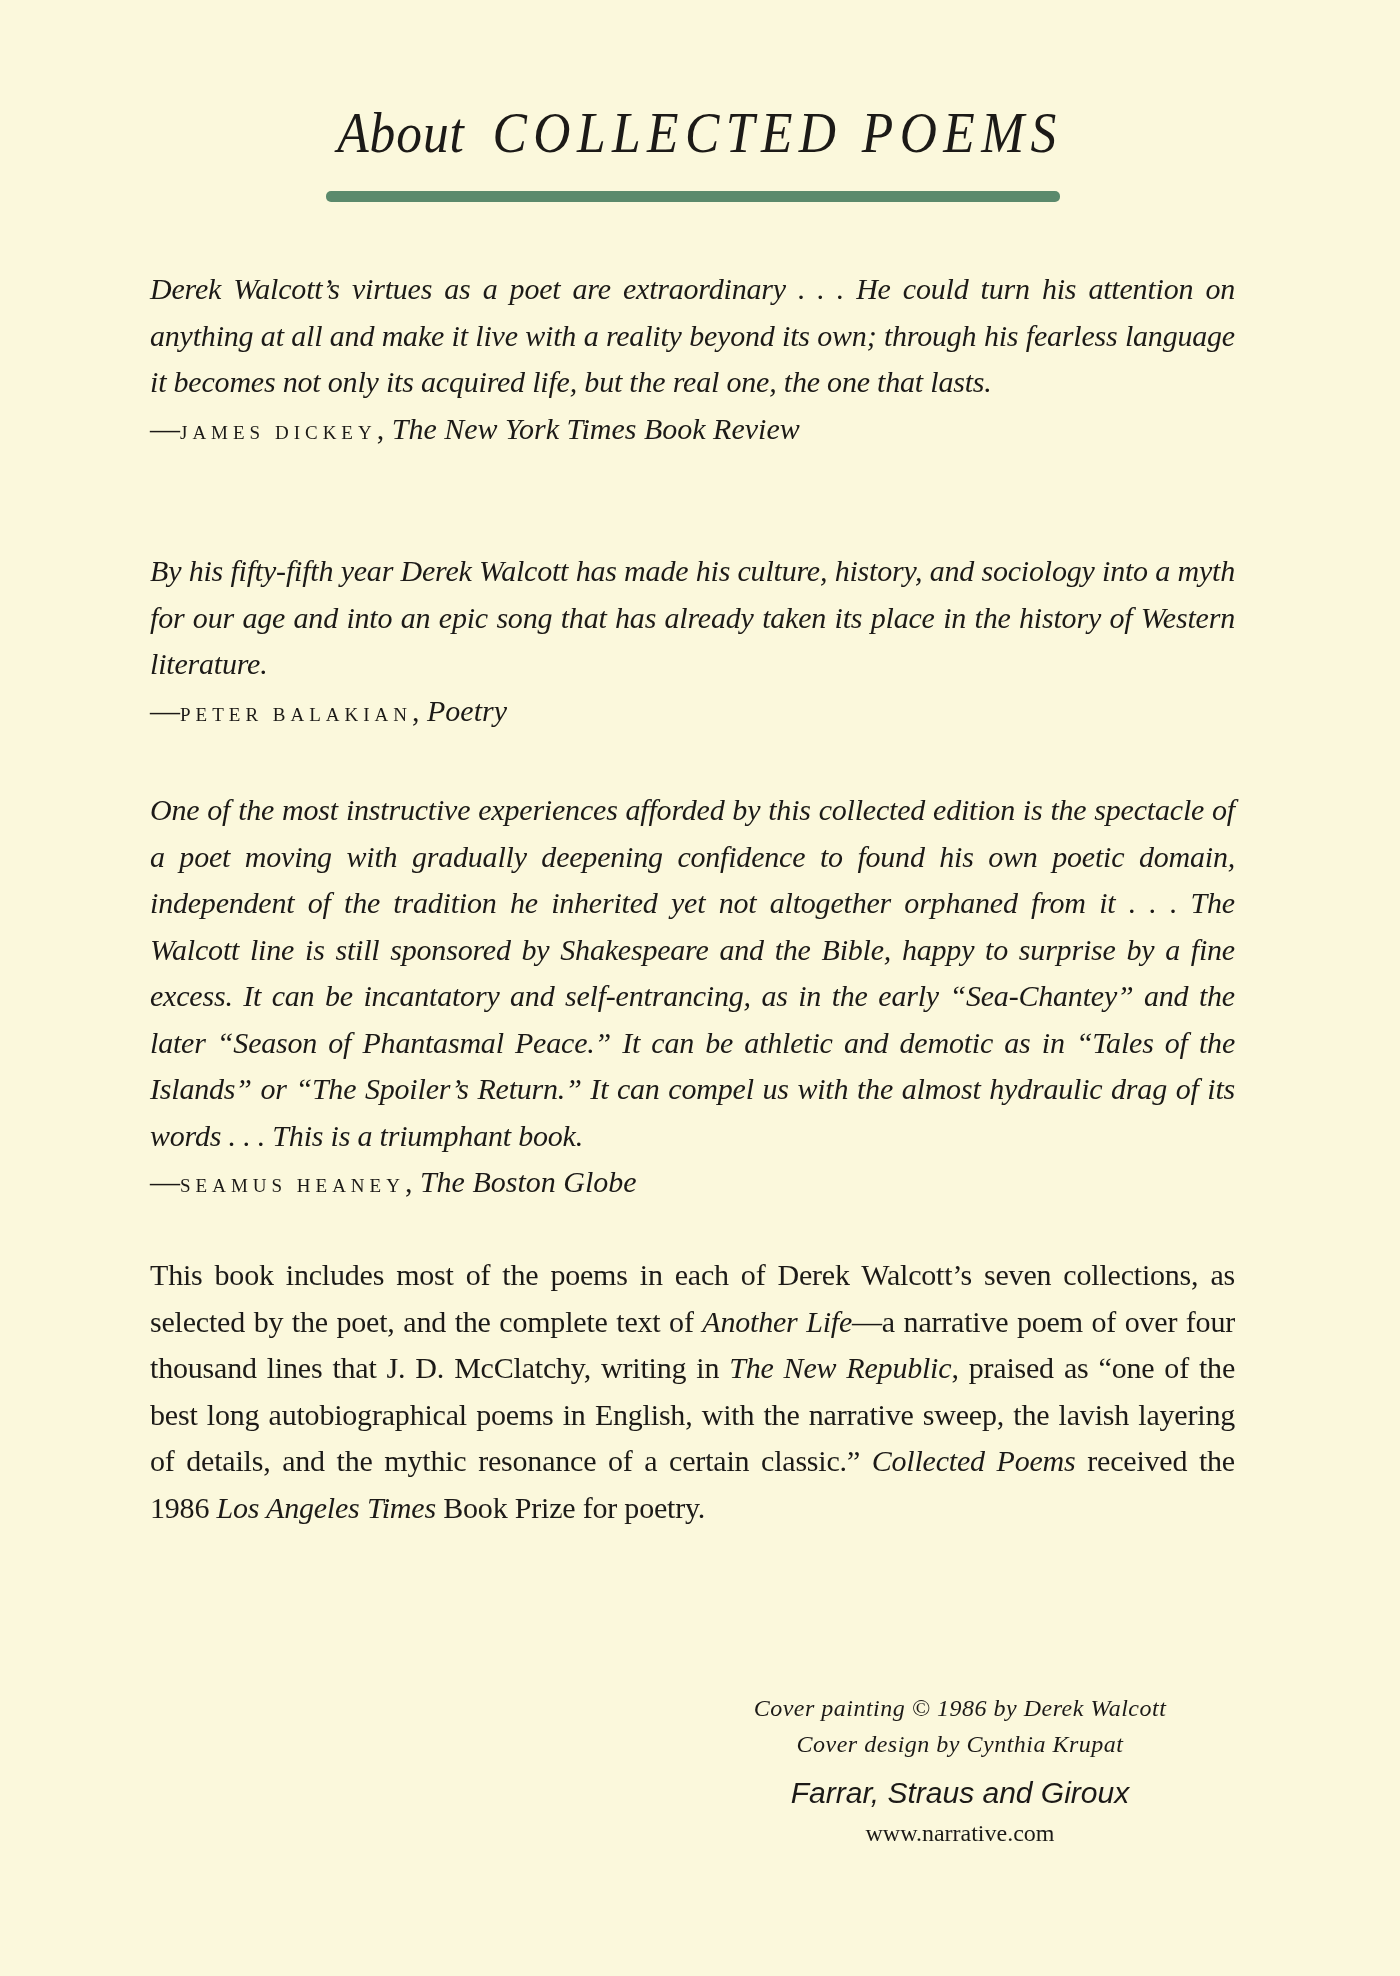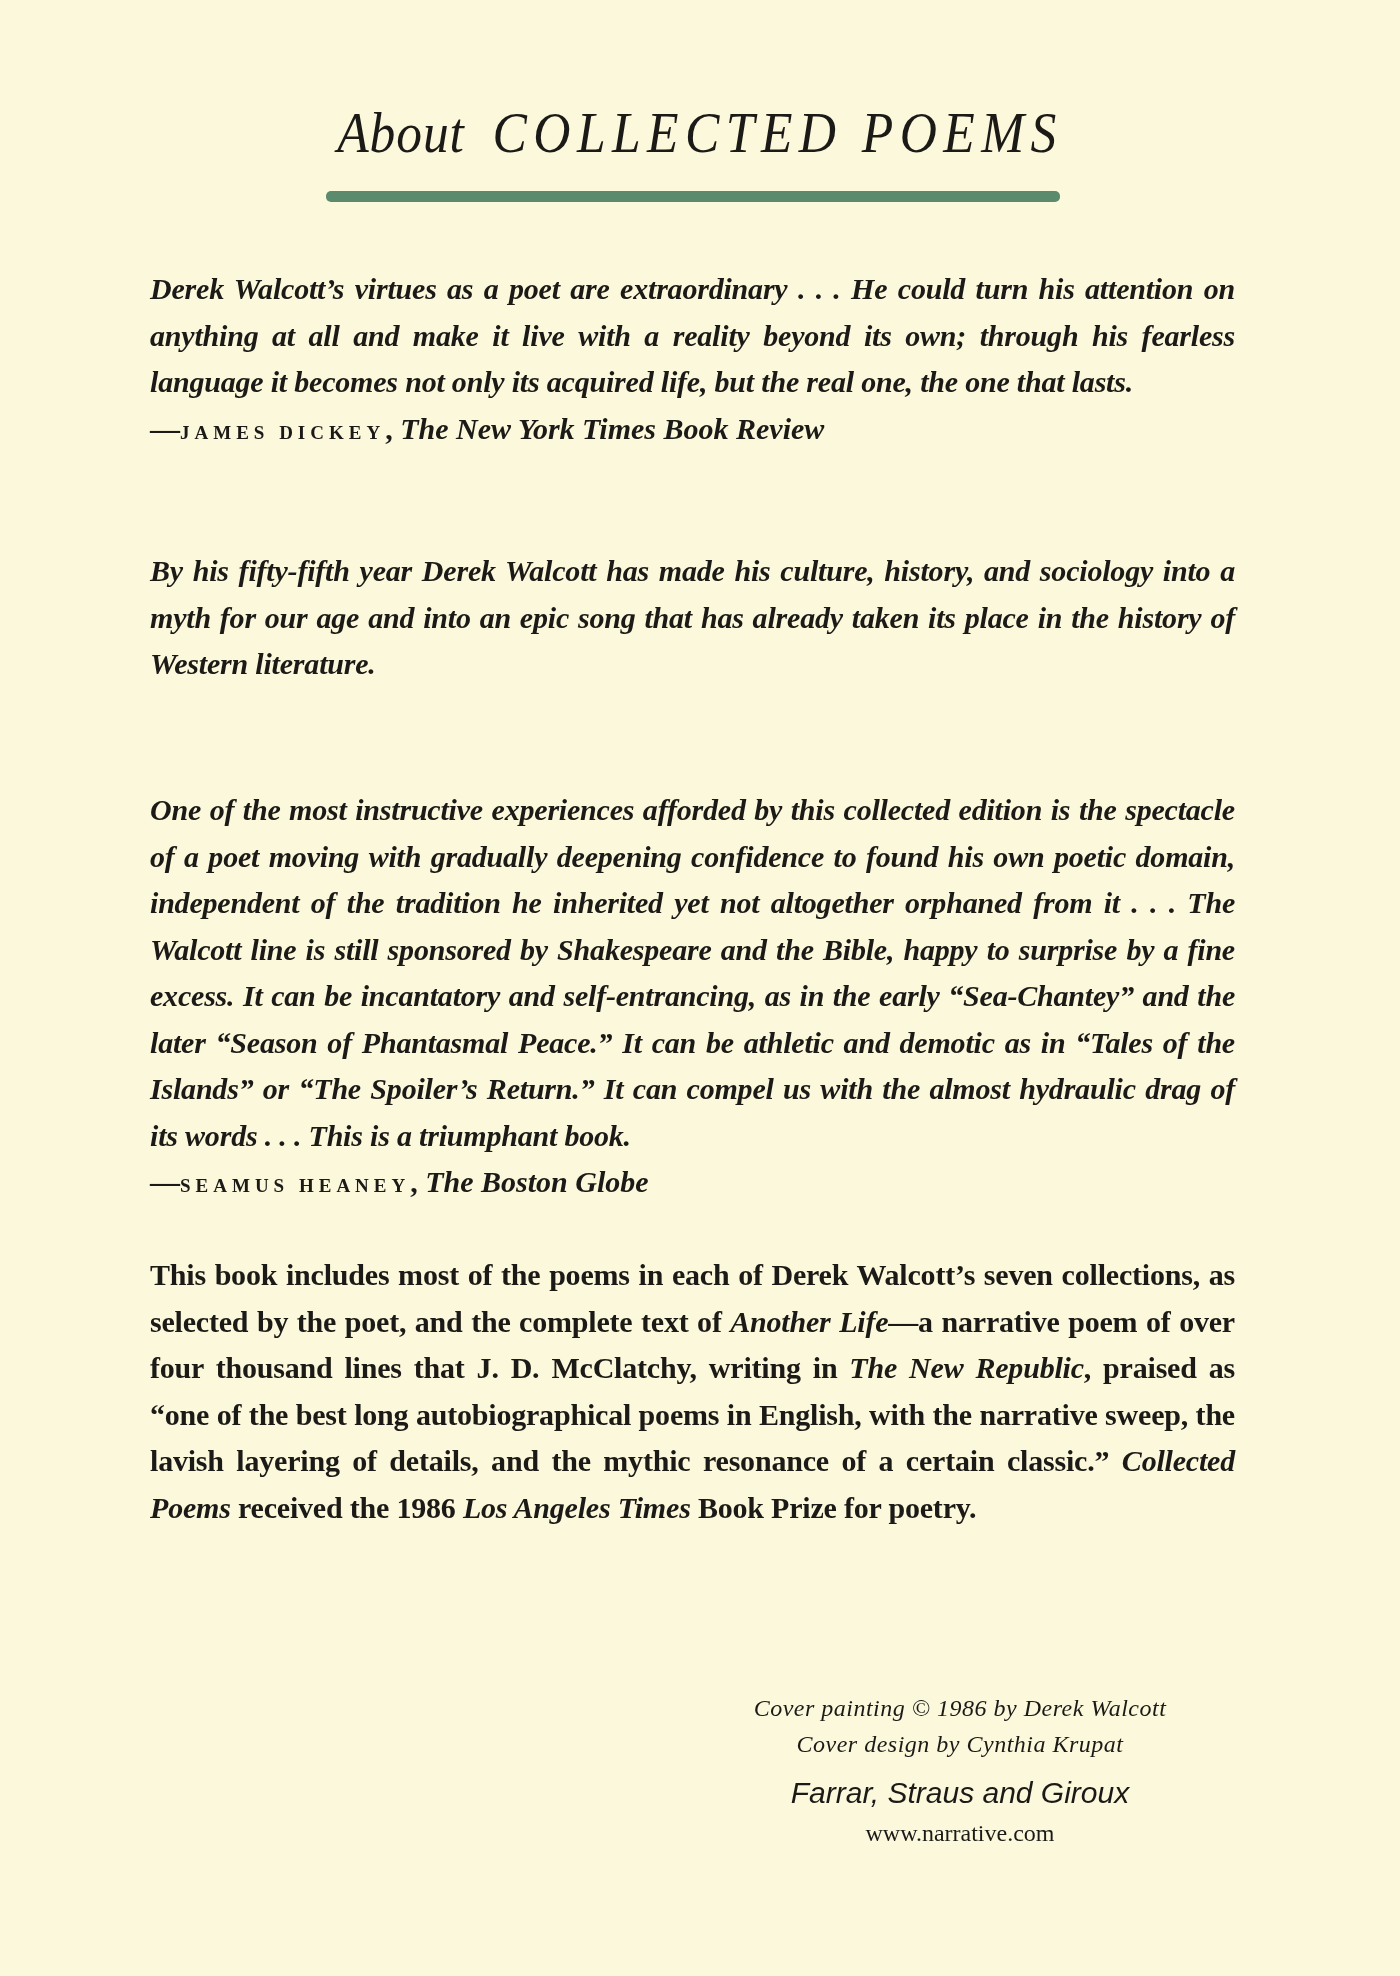--- a/index.html
+++ b/index.html
@@ -14,21 +14,21 @@
     position:absolute; left:0; width:1400px; top:98px;
     text-align:center; font-style:italic;
     font-size:56px; letter-spacing:1px; line-height:70px;
     transform:scaleX(0.92);
   }
   .title .caps { letter-spacing:7px; }
   .rule {
     position:absolute; left:326px; top:191px; width:734px; height:11px;
     border-radius:5px; background:#5b8a6c;
   }
-  .col { position:absolute; left:150px; width:1085px;font-weight:bold; }
+  .col { position:absolute; left:150px; width:1085px; }
   .q {
     font-style:italic; font-size:30px; line-height:46.5px;
     text-align:justify; text-align-last:left; margin:0;
     letter-spacing:-0.2px;
   }
   .attr {
     font-size:30px; line-height:46px; margin:0;
   }
   .attr .dash { font-style:normal; }
   .attr .name {
@@ -60,20 +60,21 @@
 <div class="title"><span>About</span>&nbsp;&nbsp;<span class="caps">COLLECTED POEMS</span></div>
 <div class="rule"></div>
 
 <div class="col" style="top:266px;">
   <p class="q">Derek Walcott’s virtues as a poet are extraordinary . . . He could turn his attention on anything at all and make it live with a reality beyond its own; through his fearless language it becomes not only its acquired life, but the real one, the one that lasts.</p>
   <p class="attr"><span class="dash">—</span><span class="name">James Dickey</span>, <span class="src">The New York Times Book Review</span></p>
 </div>
 
 <div class="col" style="top:548px;">
   <p class="q">By his fifty-fifth year Derek Walcott has made his culture, history, and sociol­ogy into a myth for our age and into an epic song that has already taken its place in the history of Western literature.</p>
+  <p class="attr"><span class="dash">—</span><span class="name">Peter Balakian</span>, <span class="src">Poetry</span></p>
 </div>
 
 <div class="col" style="top:787px;">
   <p class="q">One of the most instructive experiences afforded by this collected edition is the spectacle of a poet moving with gradually deepening confidence to found his own poetic domain, independent of the tradition he inherited yet not al­together orphaned from it . . . The Walcott line is still sponsored by Shake­speare and the Bible, happy to surprise by a fine excess. It can be incantatory and self-entrancing, as in the early “Sea-Chantey” and the later “Season of Phantasmal Peace.” It can be athletic and demotic as in “Tales of the Islands” or “The Spoiler’s Return.” It can compel us with the almost hydraulic drag of its words . . . This is a triumphant book.</p>
   <p class="attr"><span class="dash">—</span><span class="name">Seamus Heaney</span>, <span class="src">The Boston Globe</span></p>
 </div>
 
 <div class="col" style="top:1252px;">
   <p class="body"><span>This book includes most of the poems in each of Derek Walcott’s seven col­lections, as selected by the poet, and the complete text of </span><i>Another Life</i><span>—a narrative poem of over four thousand lines that J. D. McClatchy, writing in </span><i>The New Republic</i><span>, praised as “one of the best long autobiographical poems in English, with the narrative sweep, the lavish layering of details, and the mythic resonance of a certain classic.” </span><i>Collected Poems</i><span> received the 1986 </span><i>Los Angeles Times</i><span> Book Prize for poetry.</span></p>
 </div>

